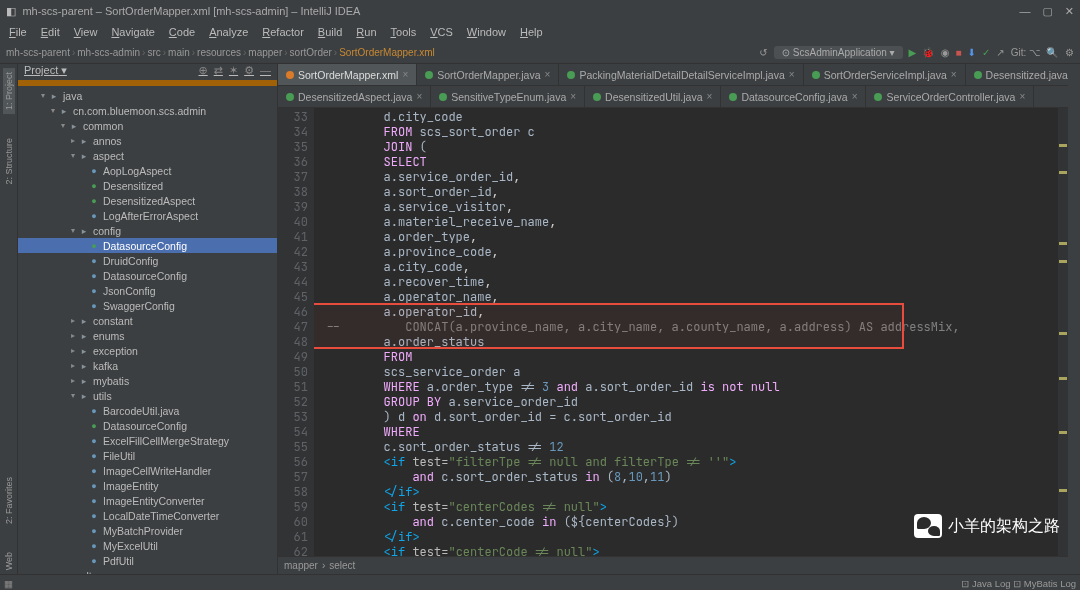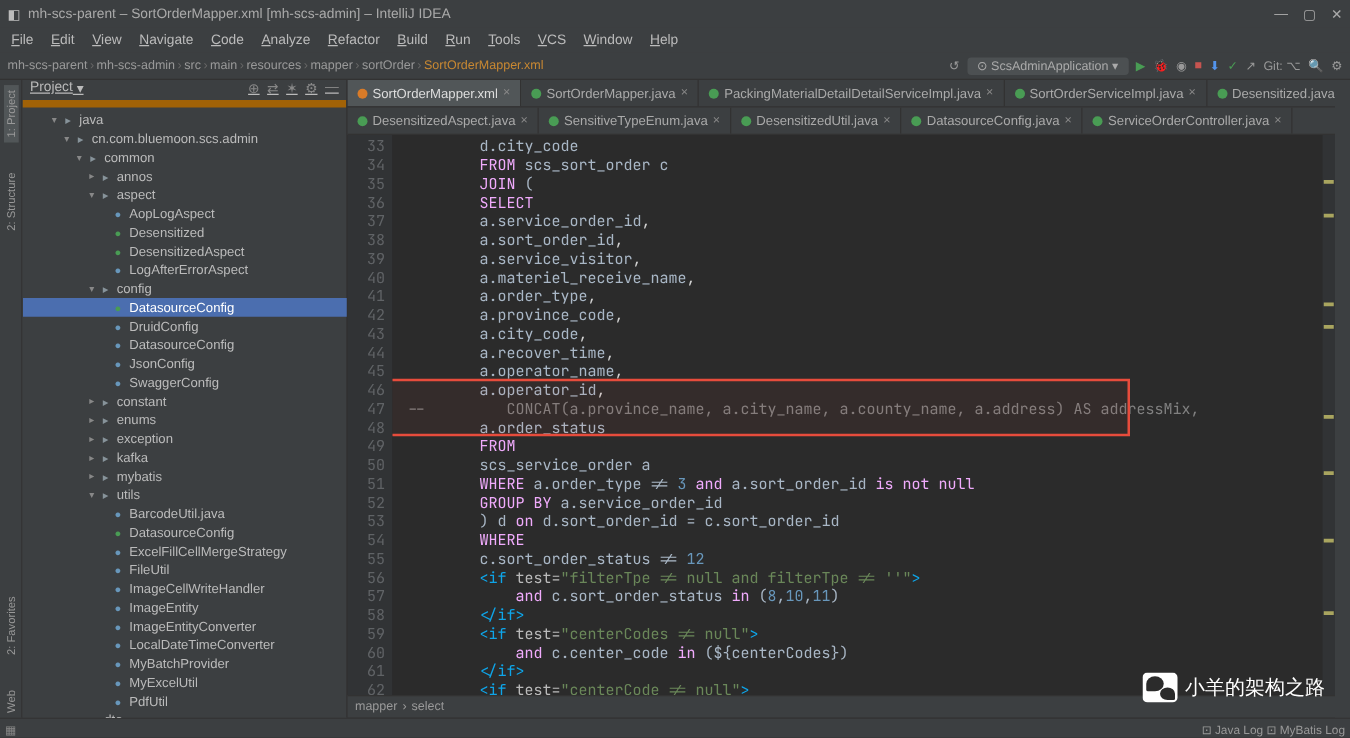--- a/index.html
+++ b/index.html
@@ -46,21 +46,21 @@
 .str { color: #6a8759; }
 .tag { color: #0ea5e9; }
 .attr { color: #bababa; }
 .comment { color: #808080; }
 .param { color: #d0d0d0; }
 .redbox { position: absolute; border: 2px solid #e74c3c; background: rgba(231,76,60,0.05); pointer-events: none; }
 .crumbbar { height: 18px; background: #3c3f41; border-top: 1px solid #323232; display: flex; align-items: center; font-size: 10px; color: #999; padding: 0 6px; gap: 4px; }
 .rightgutter { width: 12px; background: #3c3f41; }
 .toolbar-bottom { height: 18px; background: #3c3f41; border-top: 1px solid #323232; display: flex; align-items: center; padding: 0 4px; font-size: 9.5px; gap: 10px; }
 .toolbar-bottom .item { color: #999; cursor: pointer; }
-.watermark { position: fixed; right: 20px; bottom: 28px; display: flex; align-items: center; gap: 6px; color: #fff; font-size: 16px; font-family: sans-serif; z-index: 999; pointer-events: none; }
+.watermark { position: fixed; right: 20px; bottom: 52px; display: flex; align-items: center; gap: 6px; color: #fff; font-size: 16px; font-family: sans-serif; z-index: 999; pointer-events: none; }
 .watermark .wechat { width: 28px; height: 24px; background: #fff; border-radius: 4px; position: relative; }
 .watermark .wechat::before { content: ""; position: absolute; left: 3px; top: 3px; width: 14px; height: 12px; background: #2b2b2b; border-radius: 50% 50% 50% 10%; }
 .watermark .wechat::after { content: ""; position: absolute; right: 2px; bottom: 2px; width: 12px; height: 10px; background: #2b2b2b; border-radius: 50% 50% 10% 50%; }
 .scrollmap { position:absolute; right:0; top:0; width:10px; height:100%; background:#313335; }
 .scrollmap div { position:absolute; right:1px; width:8px; height:3px; }
 .scrollmap .y { background:#a9a55f; }
 </style>
 </head>
 <body>
 

